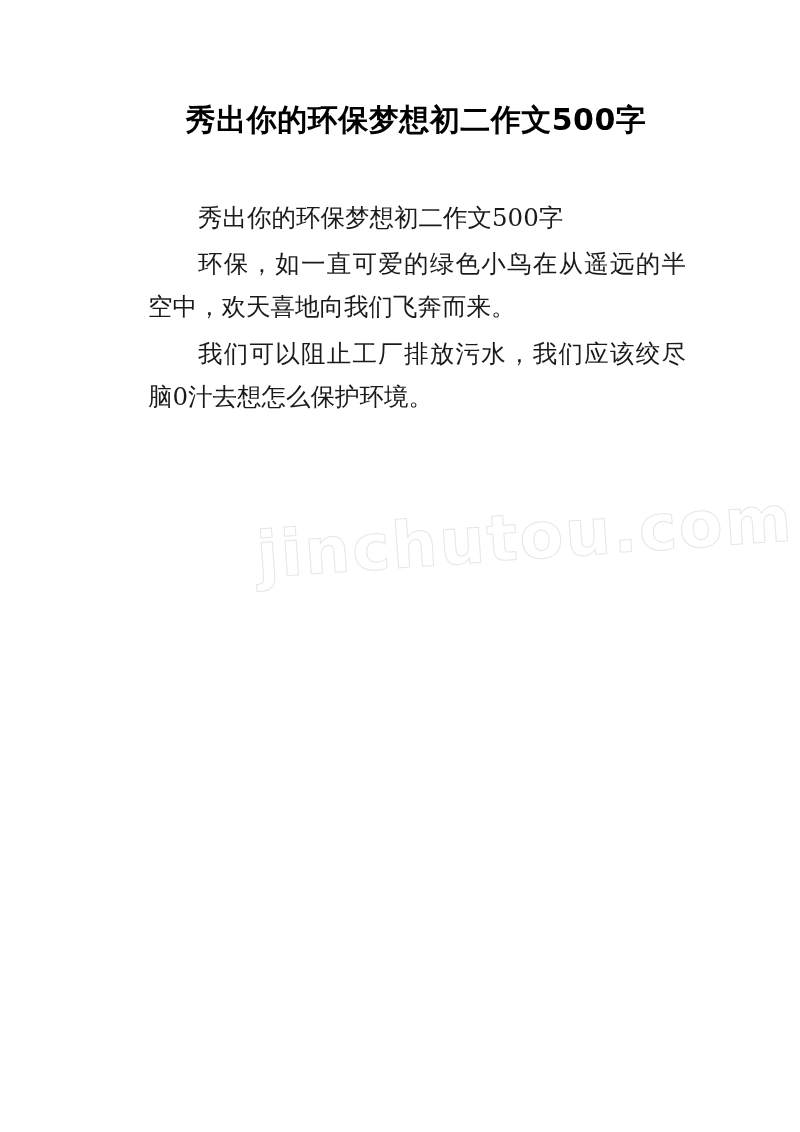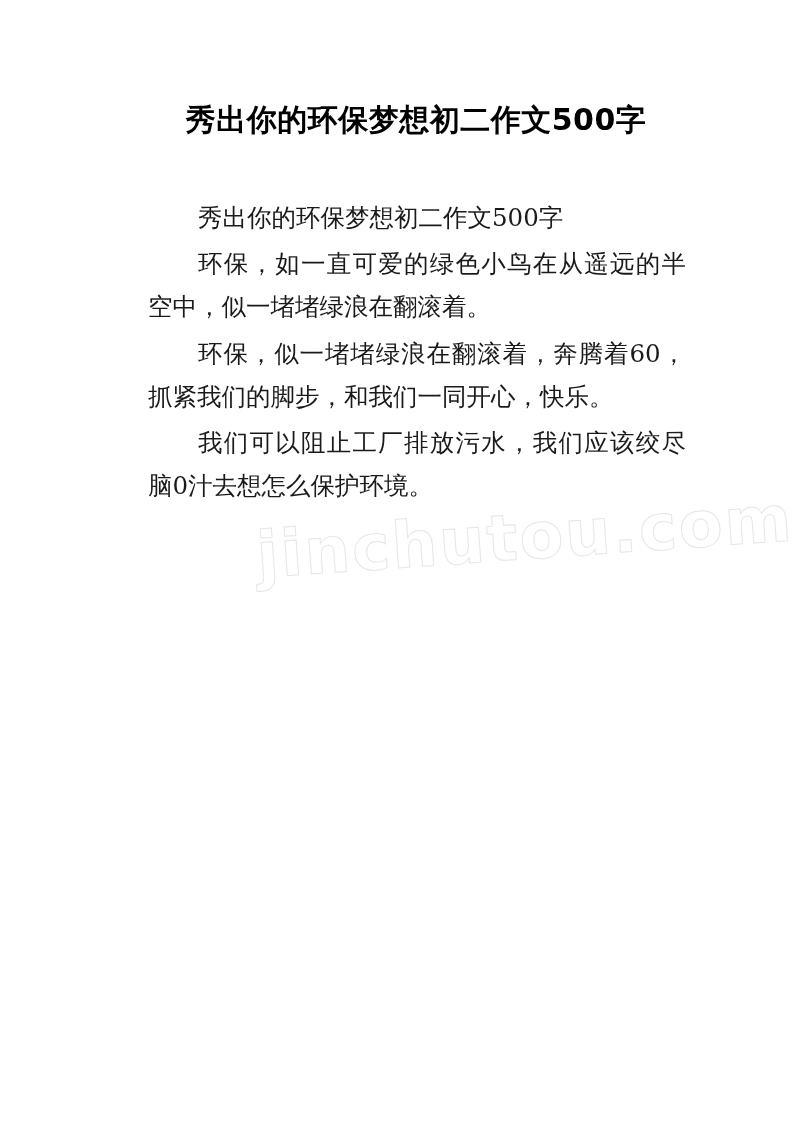--- a/index.html
+++ b/index.html
@@ -70,17 +70,16 @@
 </head>
 <body>
 
 <div class="page">
   <div class="title">秀出你的环保梦想初二作文500字</div>
 
   <div class="watermark">jinchutou.com</div>
 
   <div class="body">
     <p>秀出你的环保梦想初二作文500字</p>
-    <p>环保，如一直可爱的绿色小鸟在从遥远的半空中，似一堵堵绿浪在翻滚着。</p>
-    <p>环保，似一堵堵绿浪在翻滚着，奔腾着60，抓紧我们的脚步，和我们一同开心，快乐。</p>
+    <p>环保，如一直可爱的绿色小鸟在从遥远的半空中，欢天喜地向我们飞奔而来。</p>
     <p>我们可以阻止工厂排放污水，我们应该绞尽脑0汁去想怎么保护环境。</p>
   </div>
 </div>
 
 </body></html>

